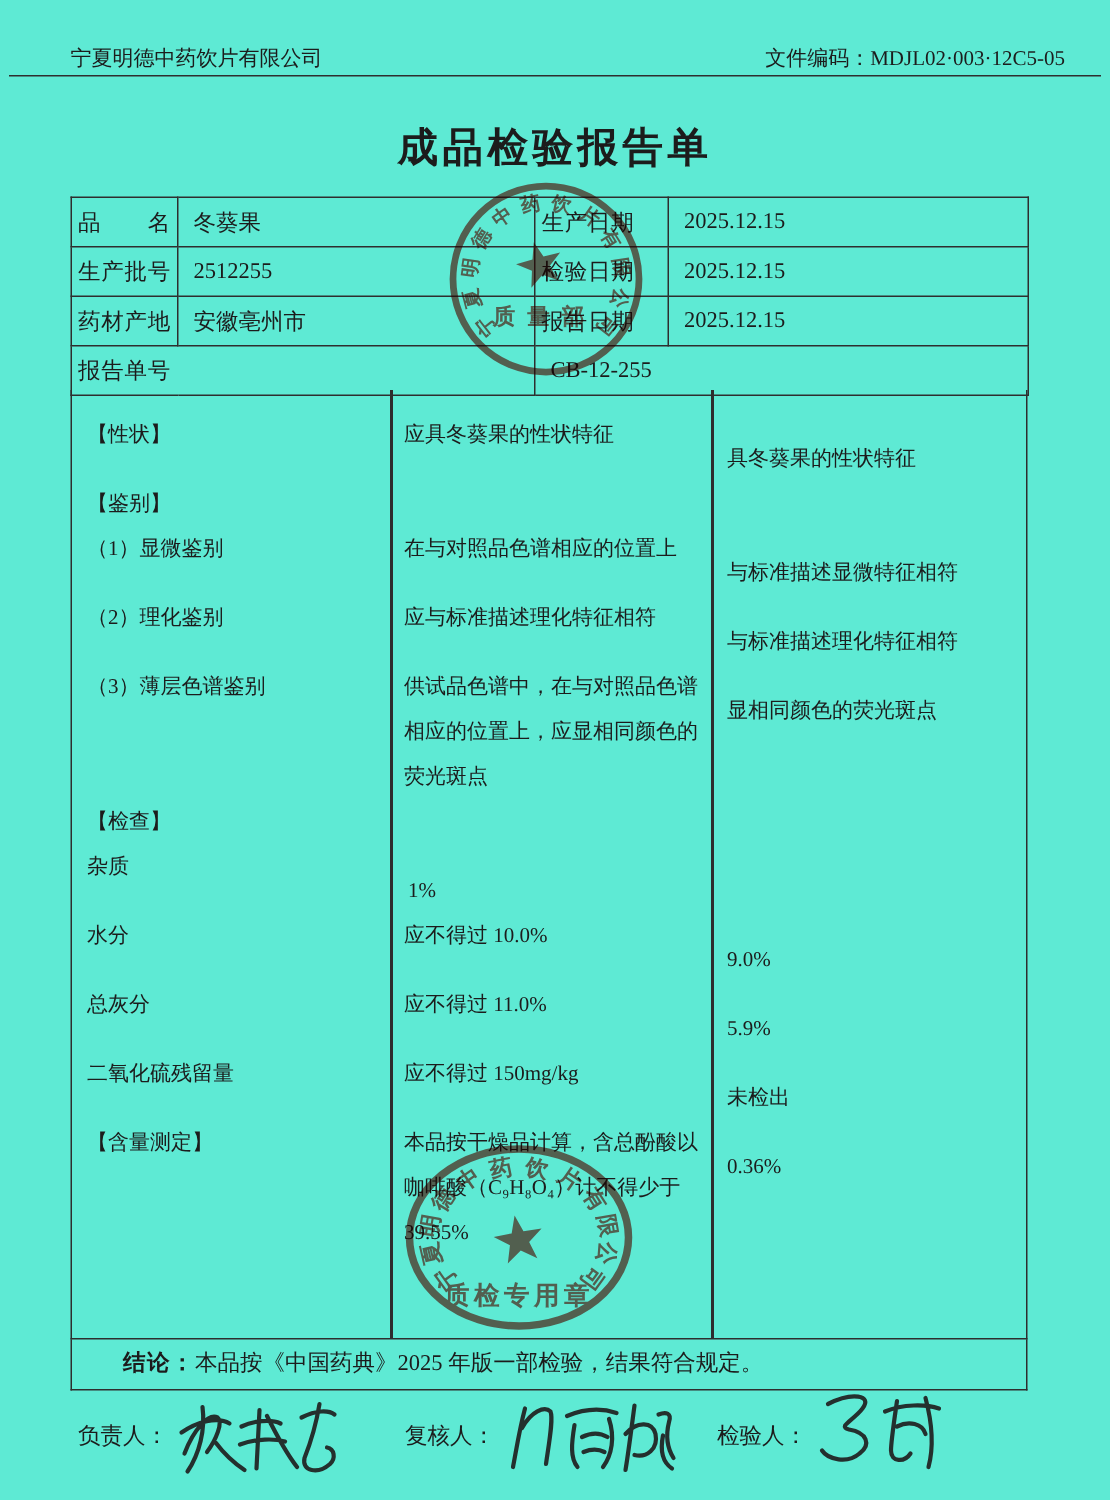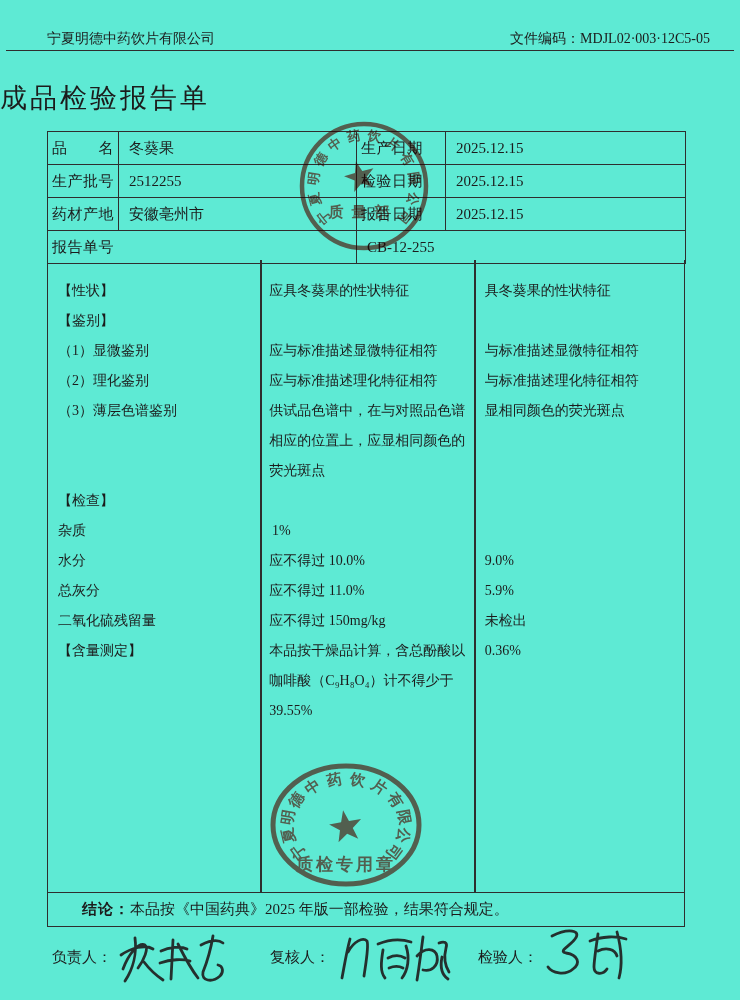--- a/index.html
+++ b/index.html
@@ -5,42 +5,42 @@
   html,body{margin:0;padding:0;background:#888;}
   .page{
     position:relative;width:740px;height:1000px;background:#5eead4;
     font-family:"Liberation Serif","DejaVu Serif",serif;color:#1c1c1c;
     overflow:hidden;margin:0 auto;
   }
   
   .doc-header{position:absolute;left:47px;right:30px;top:30px;display:flex;justify-content:space-between;font-size:14px;}
   .header-rule{position:absolute;left:6px;right:6px;top:50px;border-top:1.6px solid #2e2e2e;}
   
-  .doc-title{position:absolute;left:0;right:0;top:80px;text-align:left;font-size:27px;font-weight:normal;letter-spacing:3px;}
+  .doc-title{position:absolute;left:0;right:0;top:80px;text-align:center;font-size:27px;font-weight:bold;letter-spacing:3px;}
   
   table.info{position:absolute;left:47px;top:131px;width:638px;border-collapse:collapse;table-layout:fixed;font-size:15px;}
   table.info td{border:1.5px solid #2e2e2e;height:32px;padding:0 0 0 10px;white-space:nowrap;overflow:visible;}
   table.info td.lbl{padding-left:4px;letter-spacing:0.5px;}
   
   .main-table{position:absolute;left:47px;top:260px;width:638px;height:633px;
     border-left:1.5px solid #2e2e2e;border-right:1.5px solid #2e2e2e;border-bottom:1.5px solid #2e2e2e;
     box-sizing:border-box;font-size:14px;}
   .vline{position:absolute;top:0;bottom:0;width:1.5px;background:#2e2e2e;}
   .vline.v1{left:212px;} .vline.v2{left:426px;}
   .mhead{display:flex;height:44px;align-items:center;font-size:15px;}
   .mhead .hc{box-sizing:border-box;}
   .mhead .hc1{width:212px;padding-left:11px;}
   .mhead .hc2{width:214px;text-align:center;}
   .mhead .hc3{width:212px;text-align:center;}
   .mhead span{display:inline-block;border-bottom:1px solid #2e2e2e;padding-bottom:1px;}
   .mbody{margin-top:16px;}
   .mrow{display:flex;align-items:flex-start;line-height:30px;}
   .mrow .c1{width:212px;box-sizing:border-box;padding-left:10px;}
   .mrow .c2{width:214px;box-sizing:border-box;padding-left:10px;padding-right:4px;}
-  .mrow .c3{width:212px;box-sizing:border-box;padding-left:12px;padding-right:4px;}
+  .mrow .c3{width:212px;box-sizing:border-box;padding-left:12px;padding-right:4px;margin-top:16px;}
   
   .conclusion{position:absolute;left:47px;top:893px;width:638px;height:34px;
     border-left:1.5px solid #2e2e2e;border-right:1.5px solid #2e2e2e;border-bottom:1.5px solid #2e2e2e;
     box-sizing:border-box;line-height:32px;font-size:15px;padding-left:34px;}
   .conclusion b{letter-spacing:1px;}
   
   .sig-label{position:absolute;top:948px;font-size:15px;}
   .sig-svg{position:absolute;}
   .sig-svg path{fill:none;stroke:#1f1f1f;stroke-width:2.8;stroke-linecap:round;stroke-linejoin:round;opacity:.92;}
   
@@ -105,21 +105,21 @@
         <div class="c2">应具冬葵果的性状特征</div>
         <div class="c3">具冬葵果的性状特征</div>
       </div>
       <div class="mrow">
         <div class="c1">【鉴别】</div>
         <div class="c2"></div>
         <div class="c3"></div>
       </div>
       <div class="mrow">
         <div class="c1">（1）显微鉴别</div>
-        <div class="c2">应与标准描述显微特征相符</div>
+        <div class="c2">在与对照品色谱相应的位置上</div>
         <div class="c3">与标准描述显微特征相符</div>
       </div>
       <div class="mrow">
         <div class="c1">（2）理化鉴别</div>
         <div class="c2">应与标准描述理化特征相符</div>
         <div class="c3">与标准描述理化特征相符</div>
       </div>
       <div class="mrow">
         <div class="c1">（3）薄层色谱鉴别</div>
         <div class="c2">供试品色谱中，在与对照品色谱相应的位置上，应显相同颜色的荧光斑点</div>

